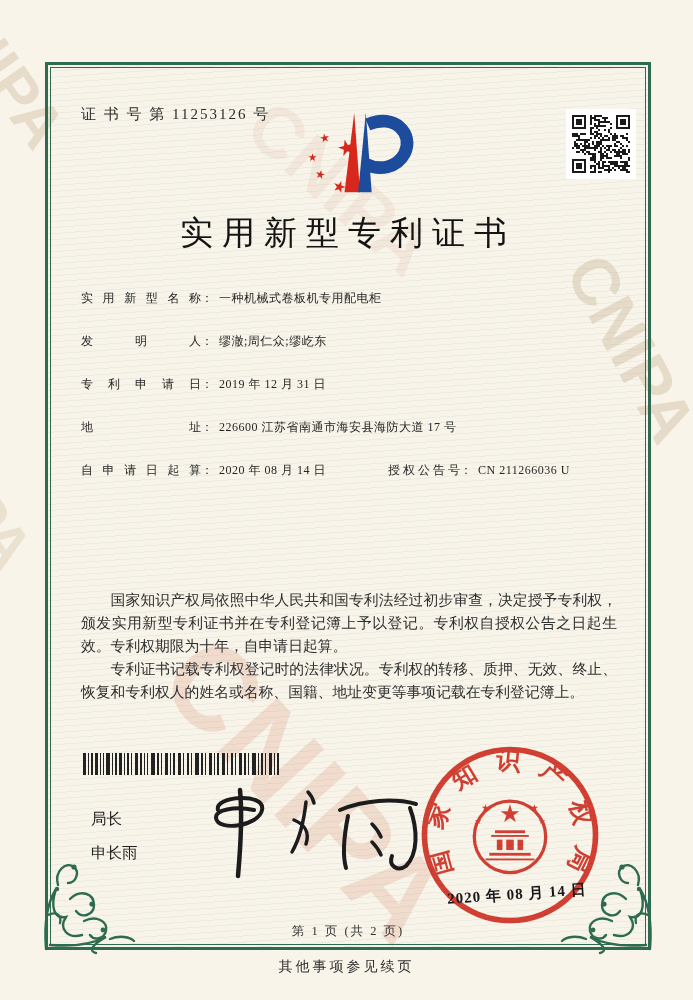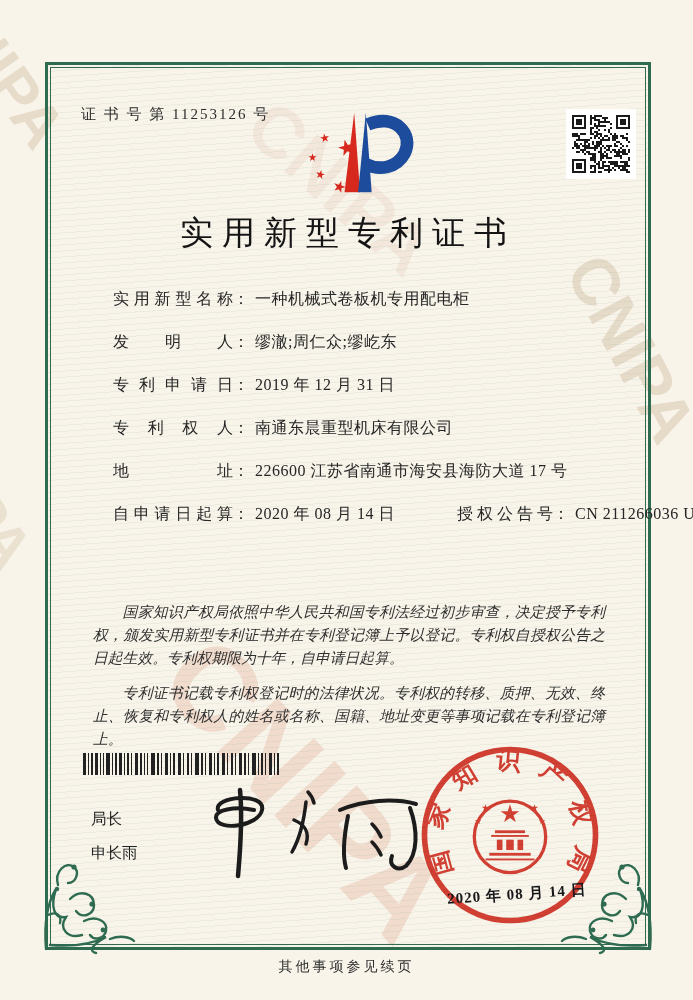--- a/index.html
+++ b/index.html
@@ -29,30 +29,30 @@
 
   .cert-no{position:absolute;left:33px;top:40px;font-size:15px;letter-spacing:2px;color:#2b2b2b;}
 
   .logo{position:absolute;left:250px;top:42px;}
   .qr{position:absolute;left:518px;top:44px;background:#ffffff;padding:4px;}
 
   .title{position:absolute;left:0;top:146px;width:100%;text-align:center;
          font-size:33px;font-weight:normal;letter-spacing:9px;color:#141414;}
 
   .fields{position:absolute;left:33px;top:212px;width:538px;}
-  .frow{height:43px;line-height:43px;font-size:16px;color:#262626;white-space:nowrap;margin-left:32px;}
+  .frow{height:43px;line-height:43px;font-size:12px;color:#262626;white-space:nowrap;}
   .flabel{display:inline-block;width:120px;text-align:justify;text-align-last:justify;
           text-justify:inter-character;vertical-align:top;}
   .fcolon{display:inline-block;margin-right:6px;}
   .fvalue{letter-spacing:0.5px;}
   .fpair2{margin-left:62px;}
 
   .paras{position:absolute;left:33px;top:524px;width:536px;font-size:14.8px;line-height:23px;
          color:#2e2e2e;text-align:justify;}
-  .paras p{margin:12px;text-indent:2em;font-style:italic;}
+  .paras p{margin:0;text-indent:2em;}
 
   .barcode{position:absolute;left:35px;top:688px;}
 
   .director{position:absolute;left:43px;top:744px;font-size:15.5px;color:#222;
             font-family:"Liberation Sans","DejaVu Sans",sans-serif;}
   .director div{margin-bottom:13px;}
   .signature{position:absolute;left:140px;top:715px;}
 
   .seal{position:absolute;left:368px;top:676px;width:188px;height:188px;mix-blend-mode:multiply;}
   .seal-date{position:absolute;left:376px;top:820px;width:186px;text-align:center;
@@ -436,23 +436,20 @@
       <div class="frow">
         <span class="flabel">实用新型名称</span><span class="fcolon">：</span><span class="fvalue">一种机械式卷板机专用配电柜</span>
       </div>
       <div class="frow">
         <span class="flabel">发　明　人</span><span class="fcolon">：</span><span class="fvalue">缪澈;周仁众;缪屹东</span>
       </div>
       <div class="frow">
         <span class="flabel">专利申请日</span><span class="fcolon">：</span><span class="fvalue">2019 年 12 月 31 日</span>
       </div>
       <div class="frow">
-        <span class="flabel">专 利 权 人</span><span class="fcolon">：</span><span class="fvalue">南通东晨重型机床有限公司</span>
-      </div>
-      <div class="frow">
         <span class="flabel">地　　　址</span><span class="fcolon">：</span><span class="fvalue">226600 江苏省南通市海安县海防大道 17 号</span>
       </div>
       <div class="frow">
         <span class="flabel">自申请日起算</span><span class="fcolon">：</span><span class="fvalue">2020 年 08 月 14 日</span><span class="fpair2"><span>授 权 公 告 号</span><span class="fcolon">：</span><span class="fvalue">CN 211266036 U</span></span>
       </div>
     </div>
 
     <div class="paras">
       <p>国家知识产权局依照中华人民共和国专利法经过初步审查，决定授予专利权，颁发实用新型专利证书并在专利登记簿上予以登记。专利权自授权公告之日起生效。专利权期限为十年，自申请日起算。</p>
       <p>专利证书记载专利权登记时的法律状况。专利权的转移、质押、无效、终止、恢复和专利权人的姓名或名称、国籍、地址变更等事项记载在专利登记簿上。</p>
@@ -549,16 +546,17 @@
           <rect x="86" y="105" width="6" height="11"></rect>
           <rect x="96" y="105" width="8" height="11"></rect>
           <rect x="108" y="105" width="6" height="11"></rect>
           <rect x="78" y="119" width="44" height="3"></rect>
           <rect x="74" y="125" width="52" height="2"></rect>
         </g>
       </g>
     </svg>
     <div class="seal-date">2020 年 08 月 14 日</div>
 
+    <div class="page-num">第 1 页 (共 2 页)</div>
   </div>
 
   <div class="cont-note">其他事项参见续页</div>
 </div>
 
 </body></html>

